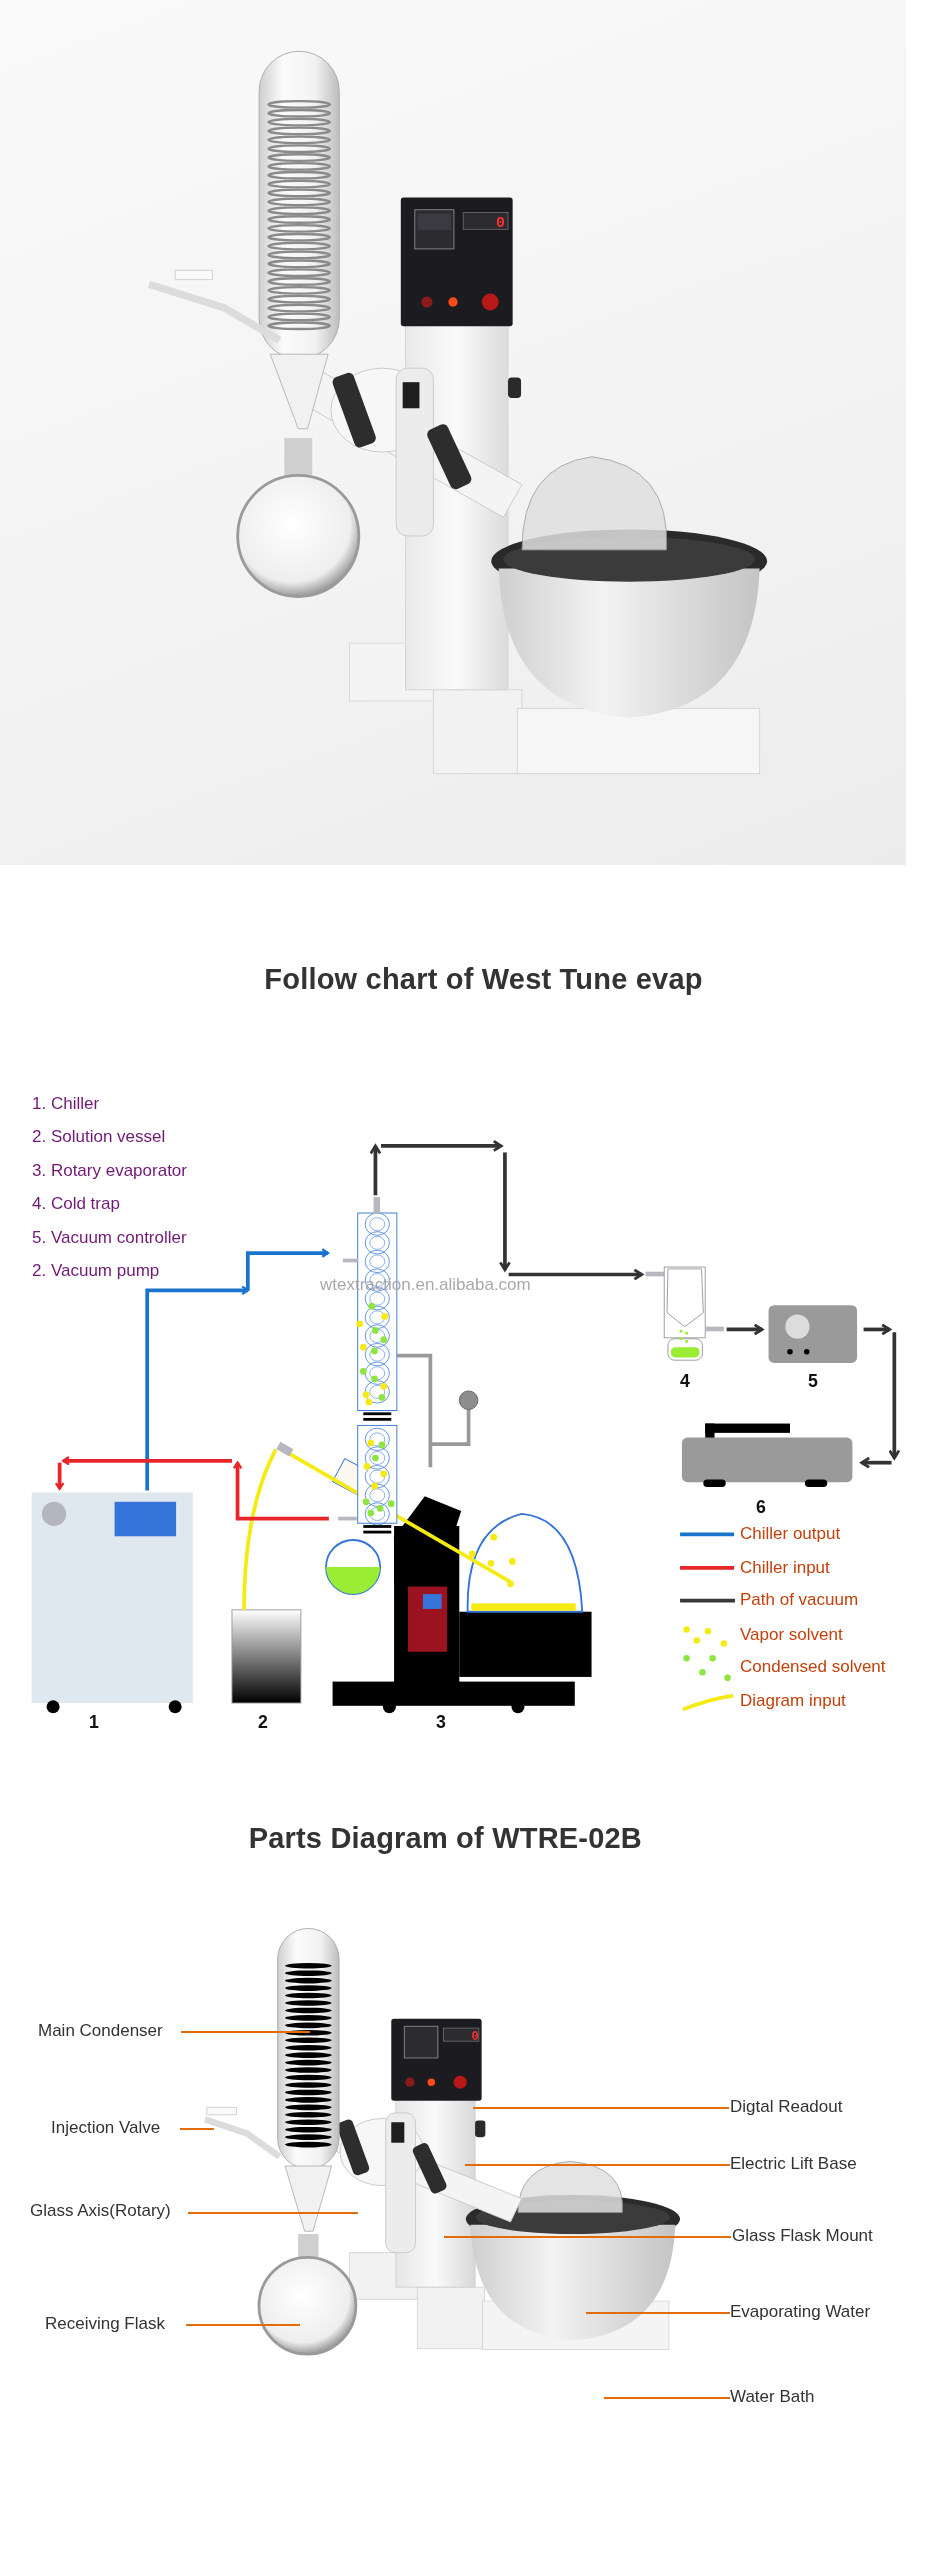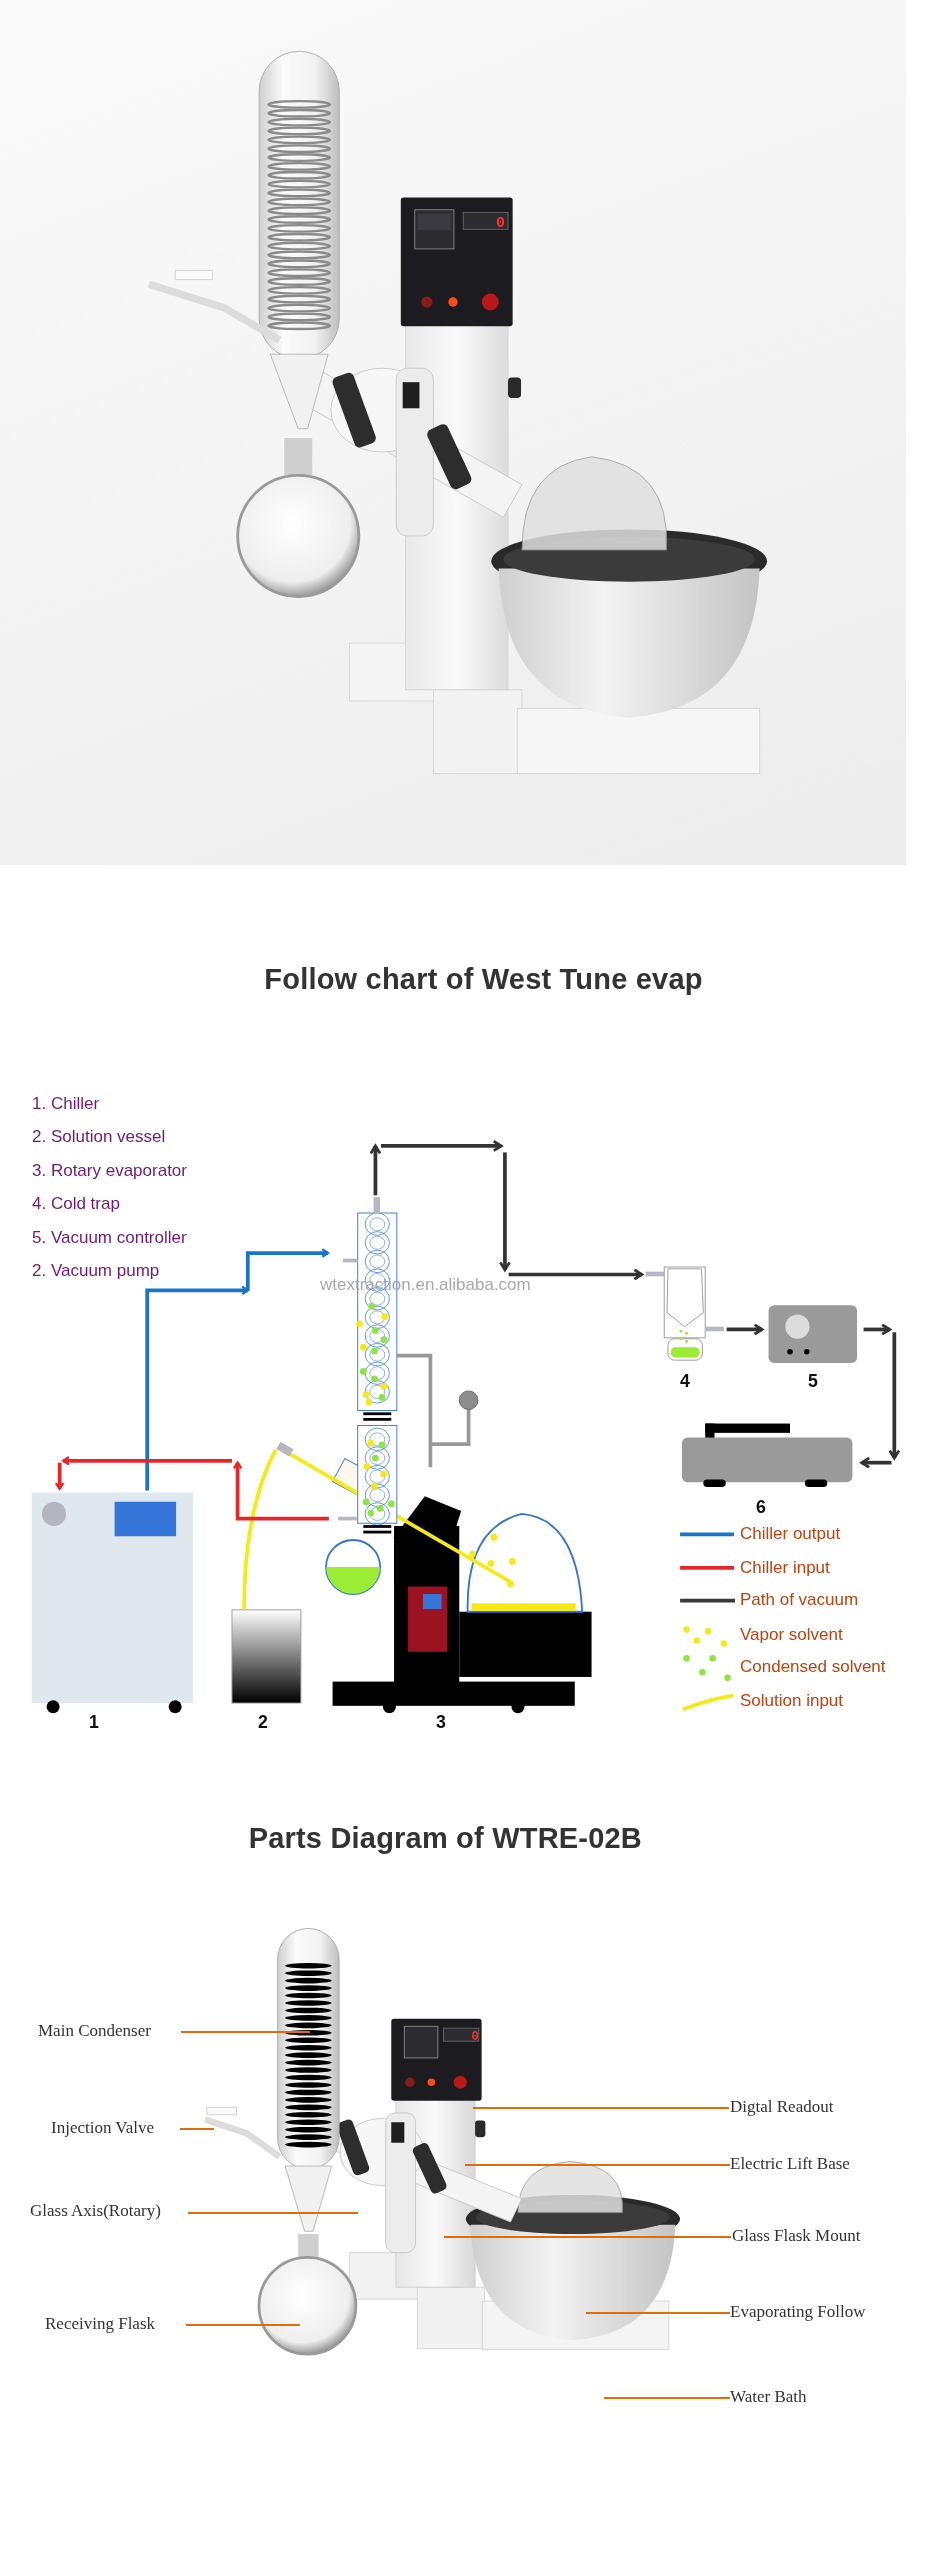--- a/index.html
+++ b/index.html
@@ -6,21 +6,21 @@
   body { width:926px; height:2576px; position:relative; overflow:hidden; font-family:"Liberation Sans", sans-serif; color:#333; }
   .abs { position:absolute; }
   #photo-top { left:0; top:0; width:906px; height:865px; background:linear-gradient(160deg,#fafafa 0%,#f3f3f3 55%,#ececec 100%); }
   .section-title { position:absolute; left:0; width:926px; text-align:center; font-weight:bold; font-size:29px; color:#333; letter-spacing:0.2px; }
   #flow-title { top:963px; left:20.5px; }
   #parts-title { top:1822px; left:-17.7px; }
   .list-item { position:absolute; left:32px; font-size:17px; color:#701a75; }
   .num-label { position:absolute; font-size:17.7px; font-weight:bold; color:#111; }
   .legend-text { position:absolute; left:740px; font-size:17px; color:#c2410c; }
   .watermark { position:absolute; left:320px; top:1275px; font-size:17px; color:#9a9a9a; opacity:0.85; }
-  .part-label { position:absolute; font-size:17px; color:#333; white-space:nowrap;font-family:Liberation Serif, serif; }
+  .part-label { position:absolute; font-size:17px; color:#333; white-space:nowrap; }
   .part-line { position:absolute; height:1.9px; background:#e36c0a; }
   svg { position:absolute; overflow:visible; }
 </style>
 </head>
 <body>
 
 <div id="photo-top" class="abs">
   <svg width="906" height="865" viewBox="0 0 972 928">
     <defs>
       <linearGradient id="glassG" x1="0" x2="1">
@@ -323,21 +323,21 @@
 <div class="num-label" style="left:436px;top:1712px">3</div>
 <div class="num-label" style="left:680px;top:1371px">4</div>
 <div class="num-label" style="left:808px;top:1371px">5</div>
 <div class="num-label" style="left:756px;top:1497px">6</div>
 
 <div class="legend-text" style="top:1524px">Chiller output</div>
 <div class="legend-text" style="top:1558px">Chiller input</div>
 <div class="legend-text" style="top:1590px">Path of vacuum</div>
 <div class="legend-text" style="top:1625px">Vapor solvent</div>
 <div class="legend-text" style="top:1657px">Condensed solvent</div>
-<div class="legend-text" style="top:1691px">Solution input</div>
+<div class="legend-text" style="top:1691px">Diagram input</div>
 
 <div class="section-title" id="parts-title">Parts Diagram of WTRE-02B</div>
 
 <svg width="926" height="2576" style="left:0;top:0" viewBox="0 0 994 2765">
   <defs>
     <linearGradient id="glassG2" x1="0" x2="1">
       <stop offset="0" stop-color="#cfcfcf"></stop>
         <stop offset="0.3" stop-color="#fbfbfb"></stop>
         <stop offset="0.7" stop-color="#f2f2f2"></stop>
         <stop offset="1" stop-color="#bdbdbd"></stop>
@@ -430,17 +430,17 @@
 <div class="part-line" style="left:473px;top:2107px;width:256px"></div>
 <div class="part-label" style="left:730px;top:2097px">Digtal Readout</div>
 
 <div class="part-line" style="left:465px;top:2164px;width:265px"></div>
 <div class="part-label" style="left:730px;top:2154px">Electric Lift Base</div>
 
 <div class="part-line" style="left:444px;top:2236px;width:287px"></div>
 <div class="part-label" style="left:732px;top:2226px">Glass Flask Mount</div>
 
 <div class="part-line" style="left:586px;top:2312px;width:144px"></div>
-<div class="part-label" style="left:730px;top:2302px">Evaporating Follow</div>
+<div class="part-label" style="left:730px;top:2302px">Evaporating Water</div>
 
 <div class="part-line" style="left:604px;top:2397px;width:126px"></div>
 <div class="part-label" style="left:730px;top:2387px">Water Bath</div>
 
 
 </body></html>

